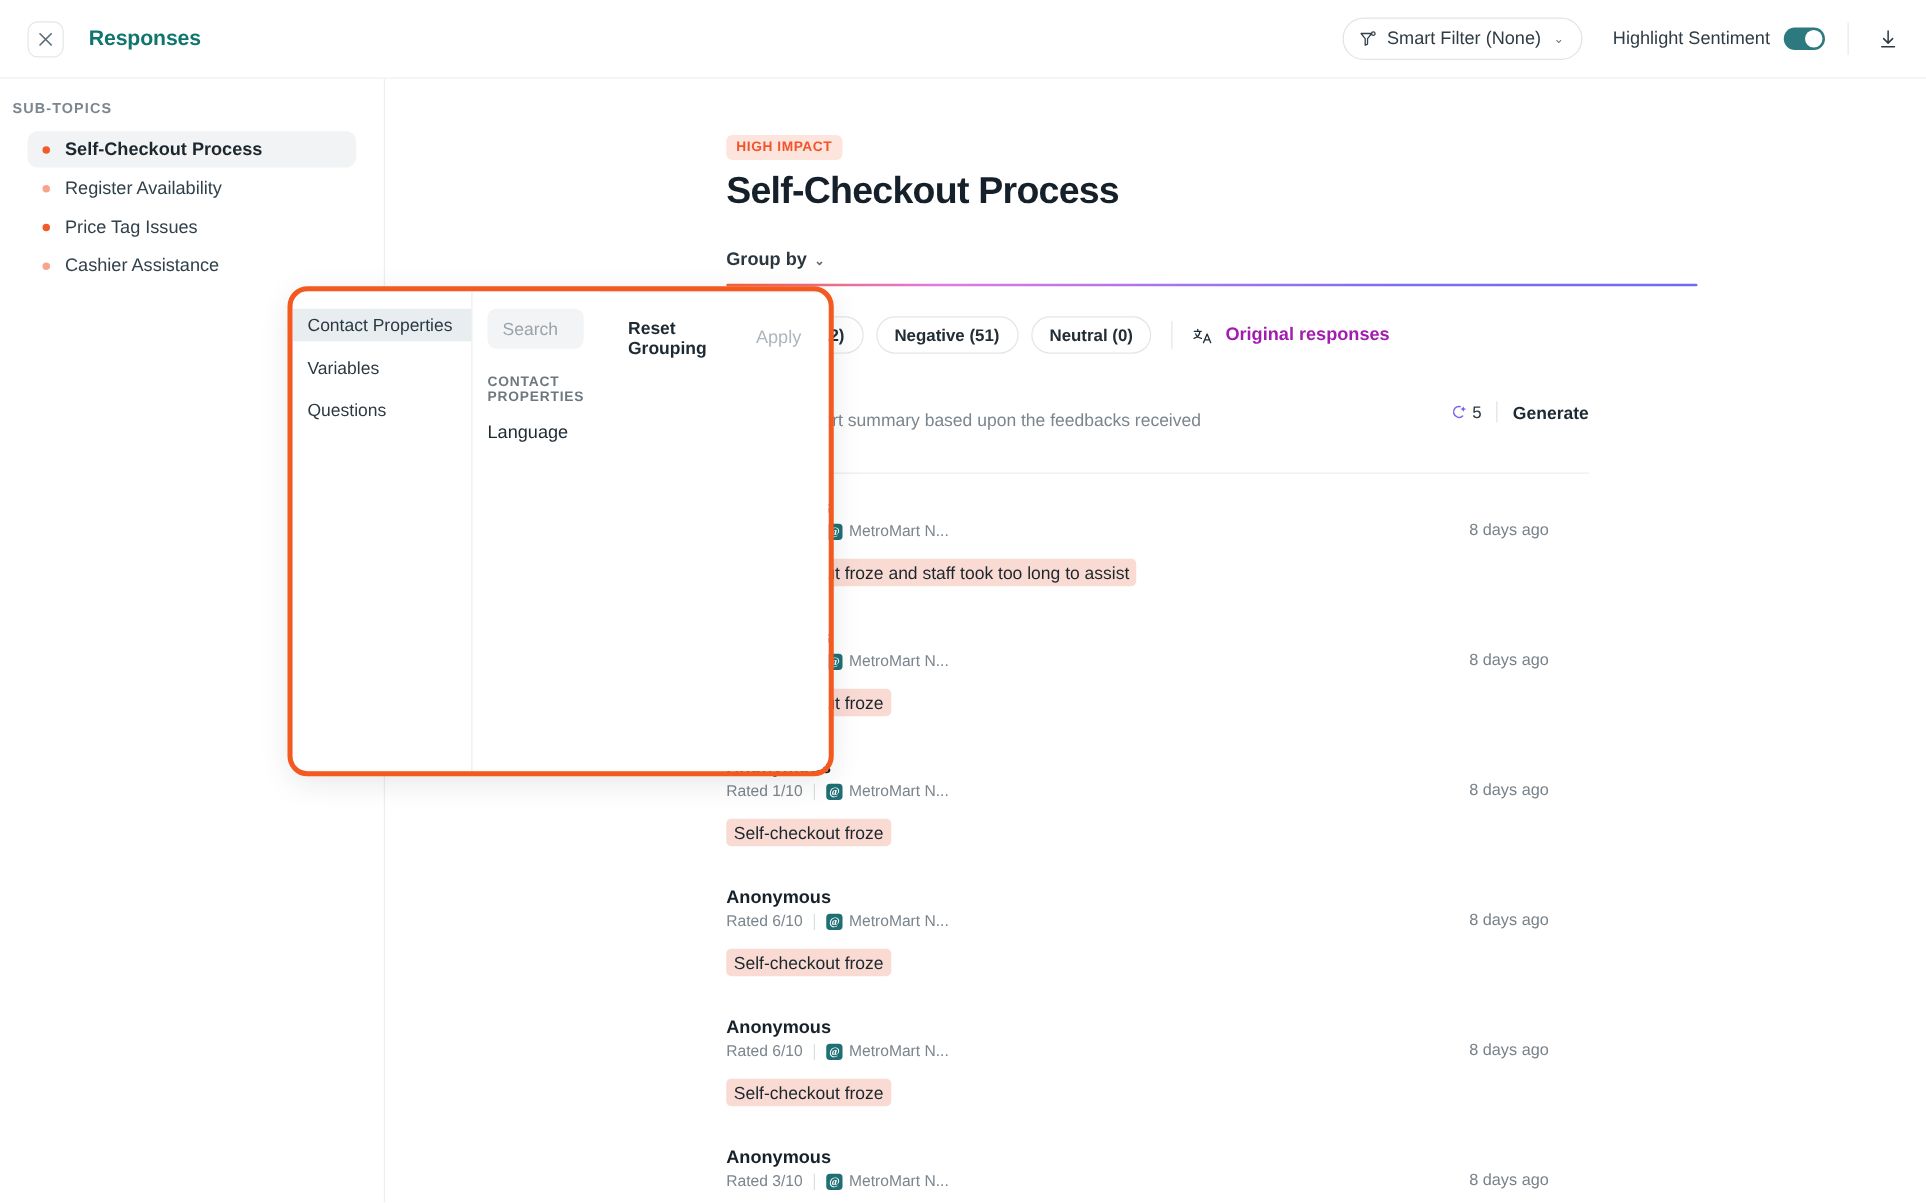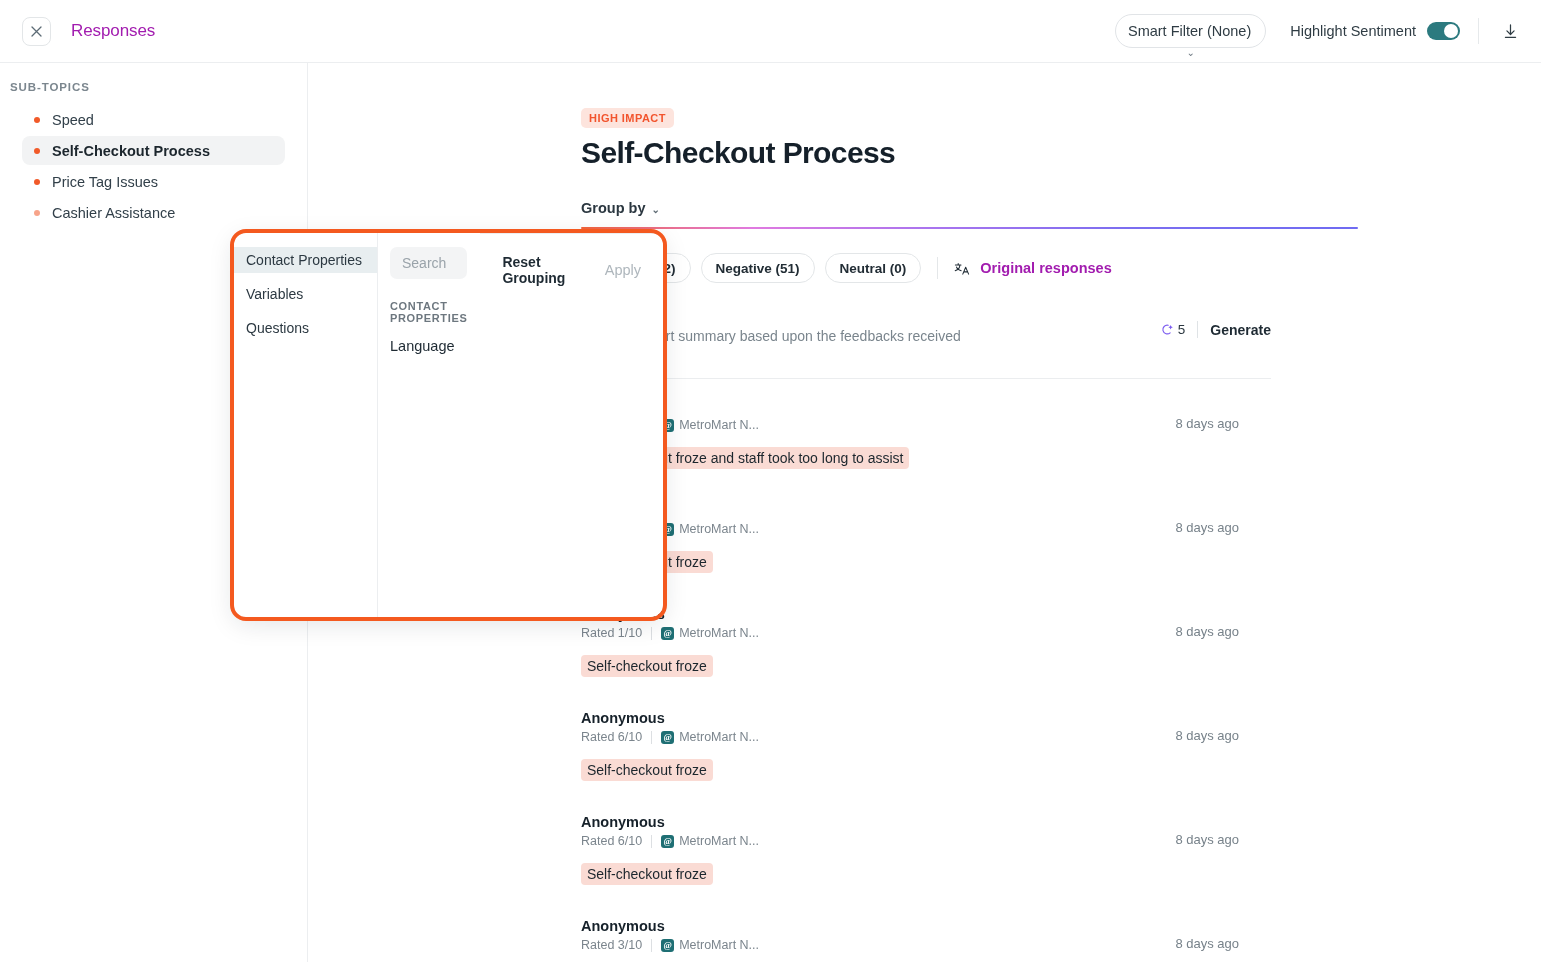--- a/index.html
+++ b/index.html
@@ -18,31 +18,31 @@
     background:#fff; border-bottom:1px solid #eceef0;
     display:flex; align-items:center;
   }
   .close-btn {
     margin-left:22px; width:29px; height:29px; border:1px solid #e3e6e8;
     border-radius:8px; background:#fff; display:flex; align-items:center;
     justify-content:center; cursor:pointer; color:#5c6b75;
   }
   .close-btn svg { display:block; }
   .topbar-title {
-    margin-left:20px; font-size:17px; color:#a21caf; letter-spacing:-0.1px;
+    margin-left:20px; font-size:17px; color:#0f766e; letter-spacing:-0.1px;font-weight:bold;
   }
   .topbar-right {
     margin-left:auto; display:flex; align-items:center; height:100%;
     padding-right:18px;
   }
   .smart-filter {
     display:flex; align-items:center; gap:8px;
     height:34px; padding:0 14px 0 12px;
     border:1px solid #e1e4e7; border-radius:18px; background:#fff;
-    font-size:14.5px; color:#2f3c44; cursor:pointer;flex-direction:column;
+    font-size:14.5px; color:#2f3c44; cursor:pointer;
   }
   .smart-filter .chev { font-size:10px; color:#6b7780; margin-left:2px; }
   .hl-wrap { display:flex; align-items:center; gap:11px; margin-left:24px; }
   .hl-label { font-size:14.5px; color:#2f3c44; }
   .toggle {
     width:33px; height:18px; border-radius:10px; background:#2c7a7f;
     position:relative; cursor:pointer;
   }
   .toggle::after{
     content:""; position:absolute; top:2px; right:2px; width:14px; height:14px;
@@ -201,27 +201,27 @@
           <path d="M9 2 L9 12 M5.2 8.4 L9 12.2 L12.8 8.4" fill="none" stroke="#2f3c44" stroke-width="1.3" stroke-linecap="round" stroke-linejoin="round"></path>
           <path d="M3.6 15.2 L14.4 15.2" stroke="#2f3c44" stroke-width="1.3" stroke-linecap="round"></path>
         </svg>
       </div>
     </div>
   </div>
 
   <div class="sidebar">
     <div class="sb-head">SUB-TOPICS</div>
 
-    <div class="sb-item">
-      <span class="sb-dot"></span>
-      <span>Speed</span>
-    </div>
     <div class="sb-item active">
       <span class="sb-dot"></span>
       <span>Self-Checkout Process</span>
+    </div>
+    <div class="sb-item">
+      <span class="sb-dot dim"></span>
+      <span>Register Availability</span>
     </div>
     <div class="sb-item">
       <span class="sb-dot"></span>
       <span>Price Tag Issues</span>
     </div>
     <div class="sb-item">
       <span class="sb-dot dim"></span>
       <span>Cashier Assistance</span>
     </div>
   </div>

